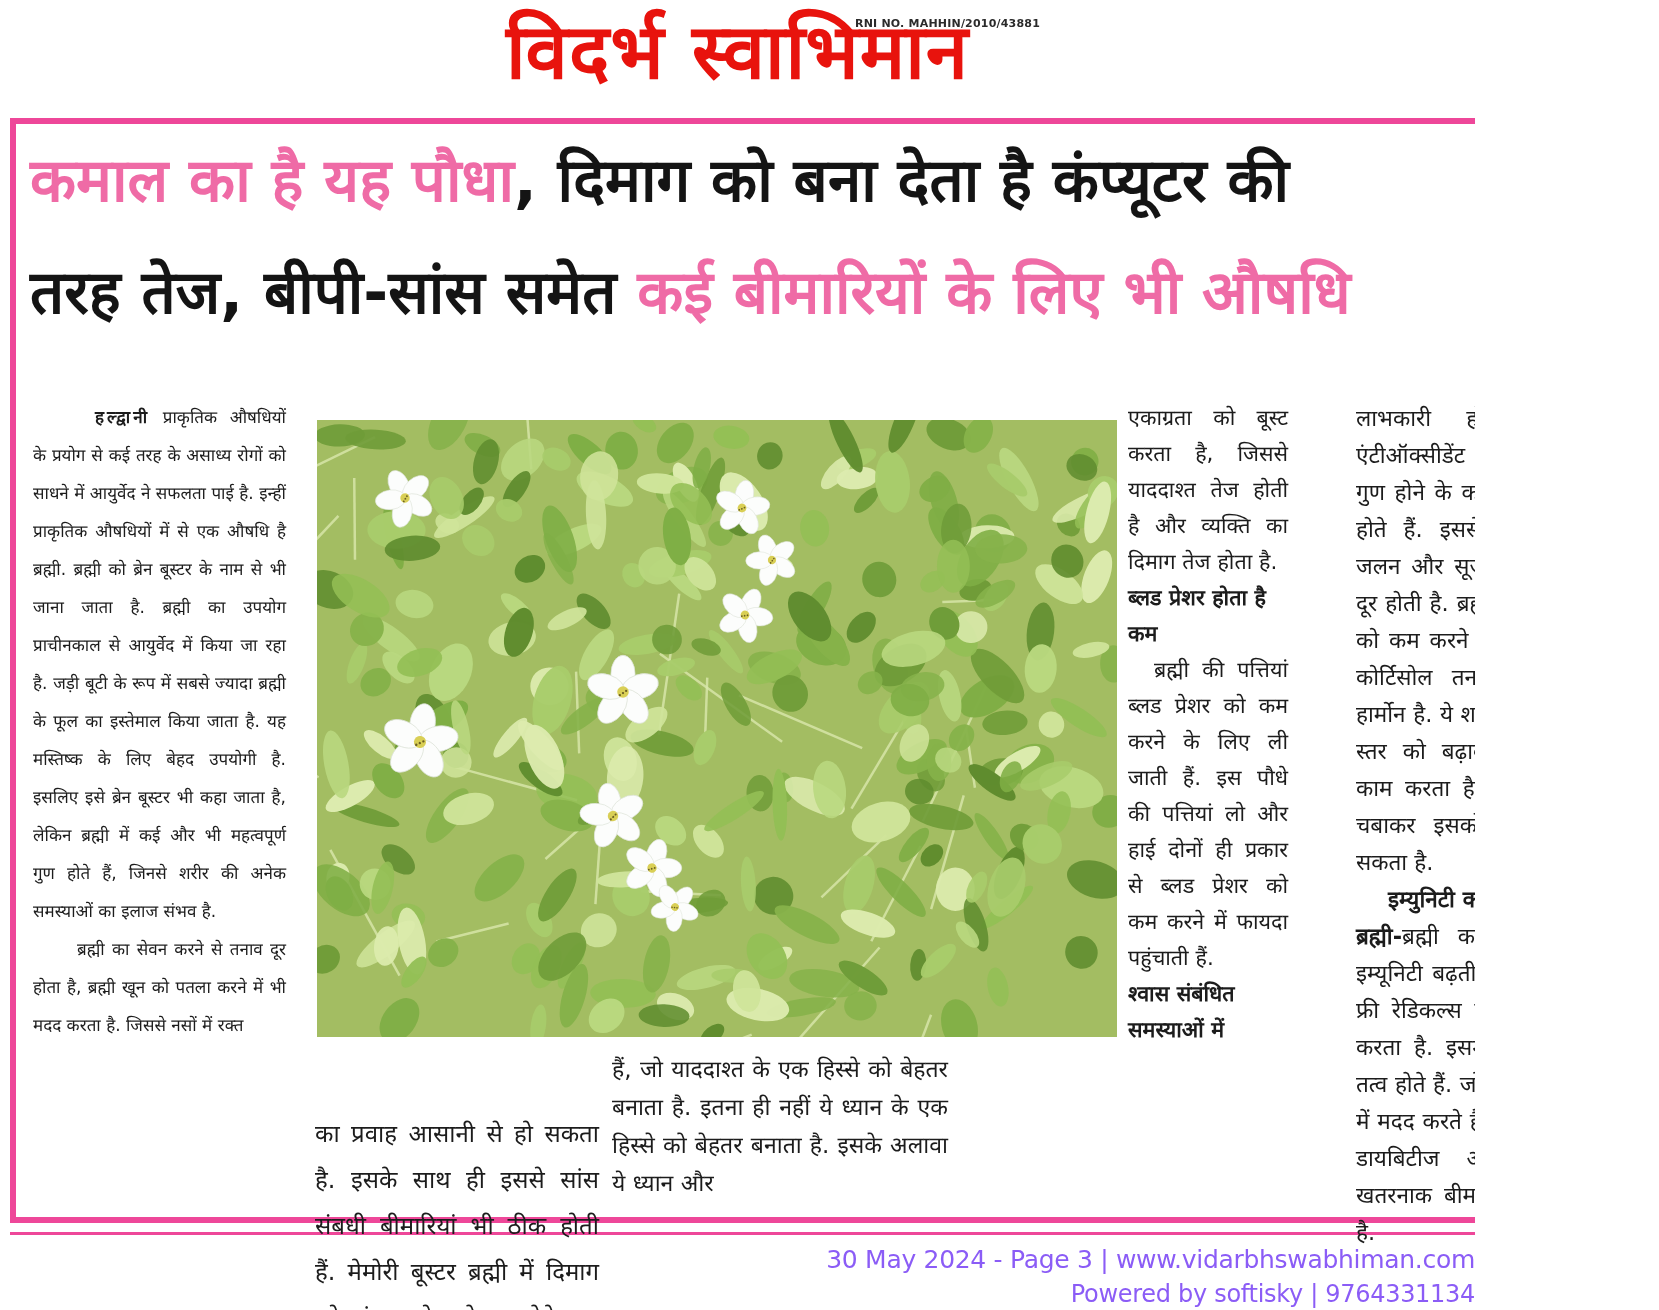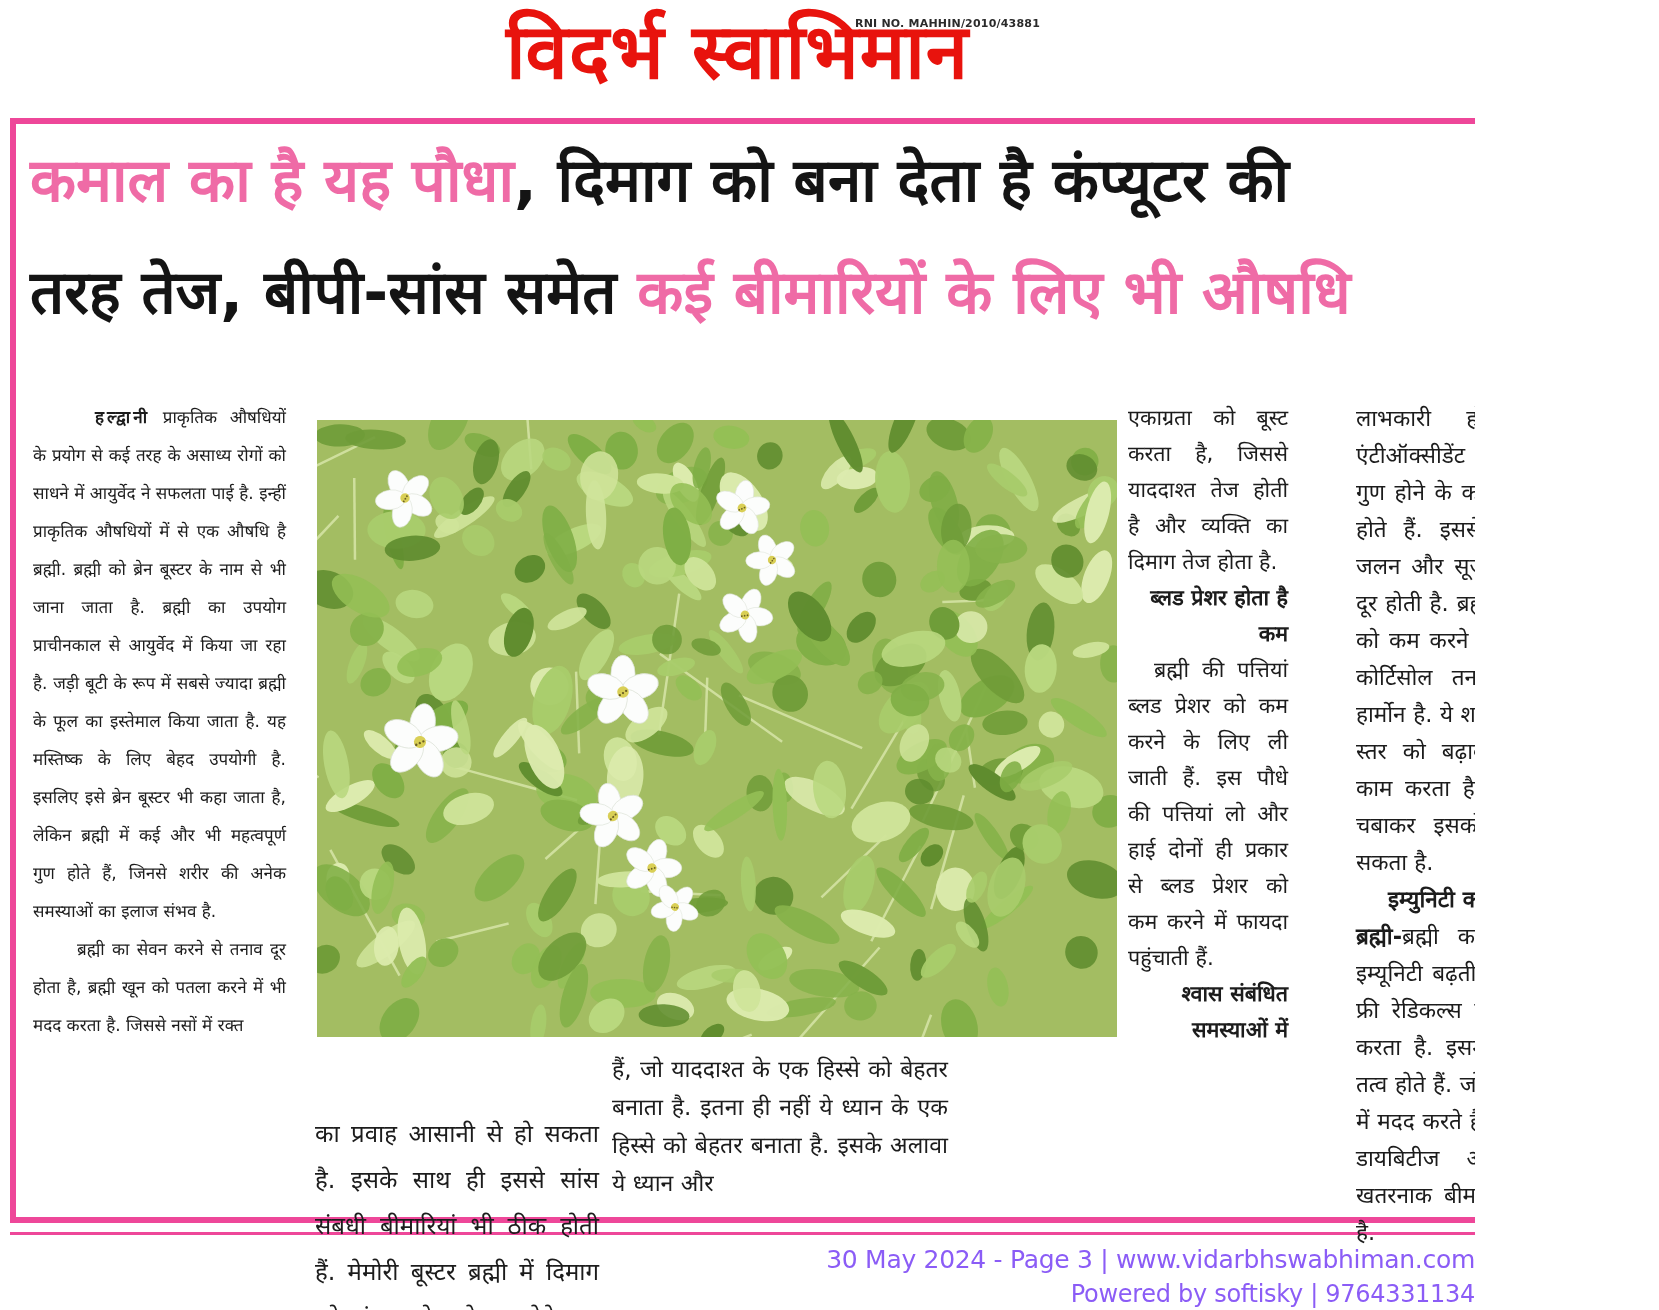--- a/index.html
+++ b/index.html
@@ -36,21 +36,21 @@
   .col1 .p2{text-indent:44px;}
   .dateline{font-weight:bold;letter-spacing:3px;}
   .col2{left:315px;top:1111px;width:284px;font-size:24px;line-height:46px;}
   .col3{left:612px;top:1050px;width:336px;font-size:23px;line-height:38px;}
   .col4{left:1023px;top:1048px;width:265px;font-size:22px;line-height:36px;}
   .col4 .sec-heading{margin-bottom:2px;}
   .col4 .body-text{text-indent:22px;}
   .col5{left:1128px;top:400px;width:160px;font-size:21.5px;line-height:36px;}
   .col5 .p2{text-indent:26px;}
   .col6{left:1356px;top:400px;width:276px;font-size:22.5px;line-height:37px;}
-  .sec-heading{font-weight:bold;text-align:right;text-indent:0;}
+  .sec-heading{font-weight:bold;text-align:left;text-indent:0;}
   .inline-heading{font-weight:bold;text-indent:32px;text-align:left;}
   .lead-bold{font-weight:bold;}
   
   .photo{position:absolute;left:317px;top:420px;width:800px;height:617px;}
   .photo svg{display:block;width:100%;height:100%;}
   
   .footer{position:absolute;left:0;top:1243px;width:100%;text-align:right;color:#8b5cf6;}
   .footer-line1{font-size:25px;letter-spacing:-0.3px;line-height:34px;}
   .footer-line2{font-size:24px;letter-spacing:-0.3px;line-height:34px;}
 </style>

